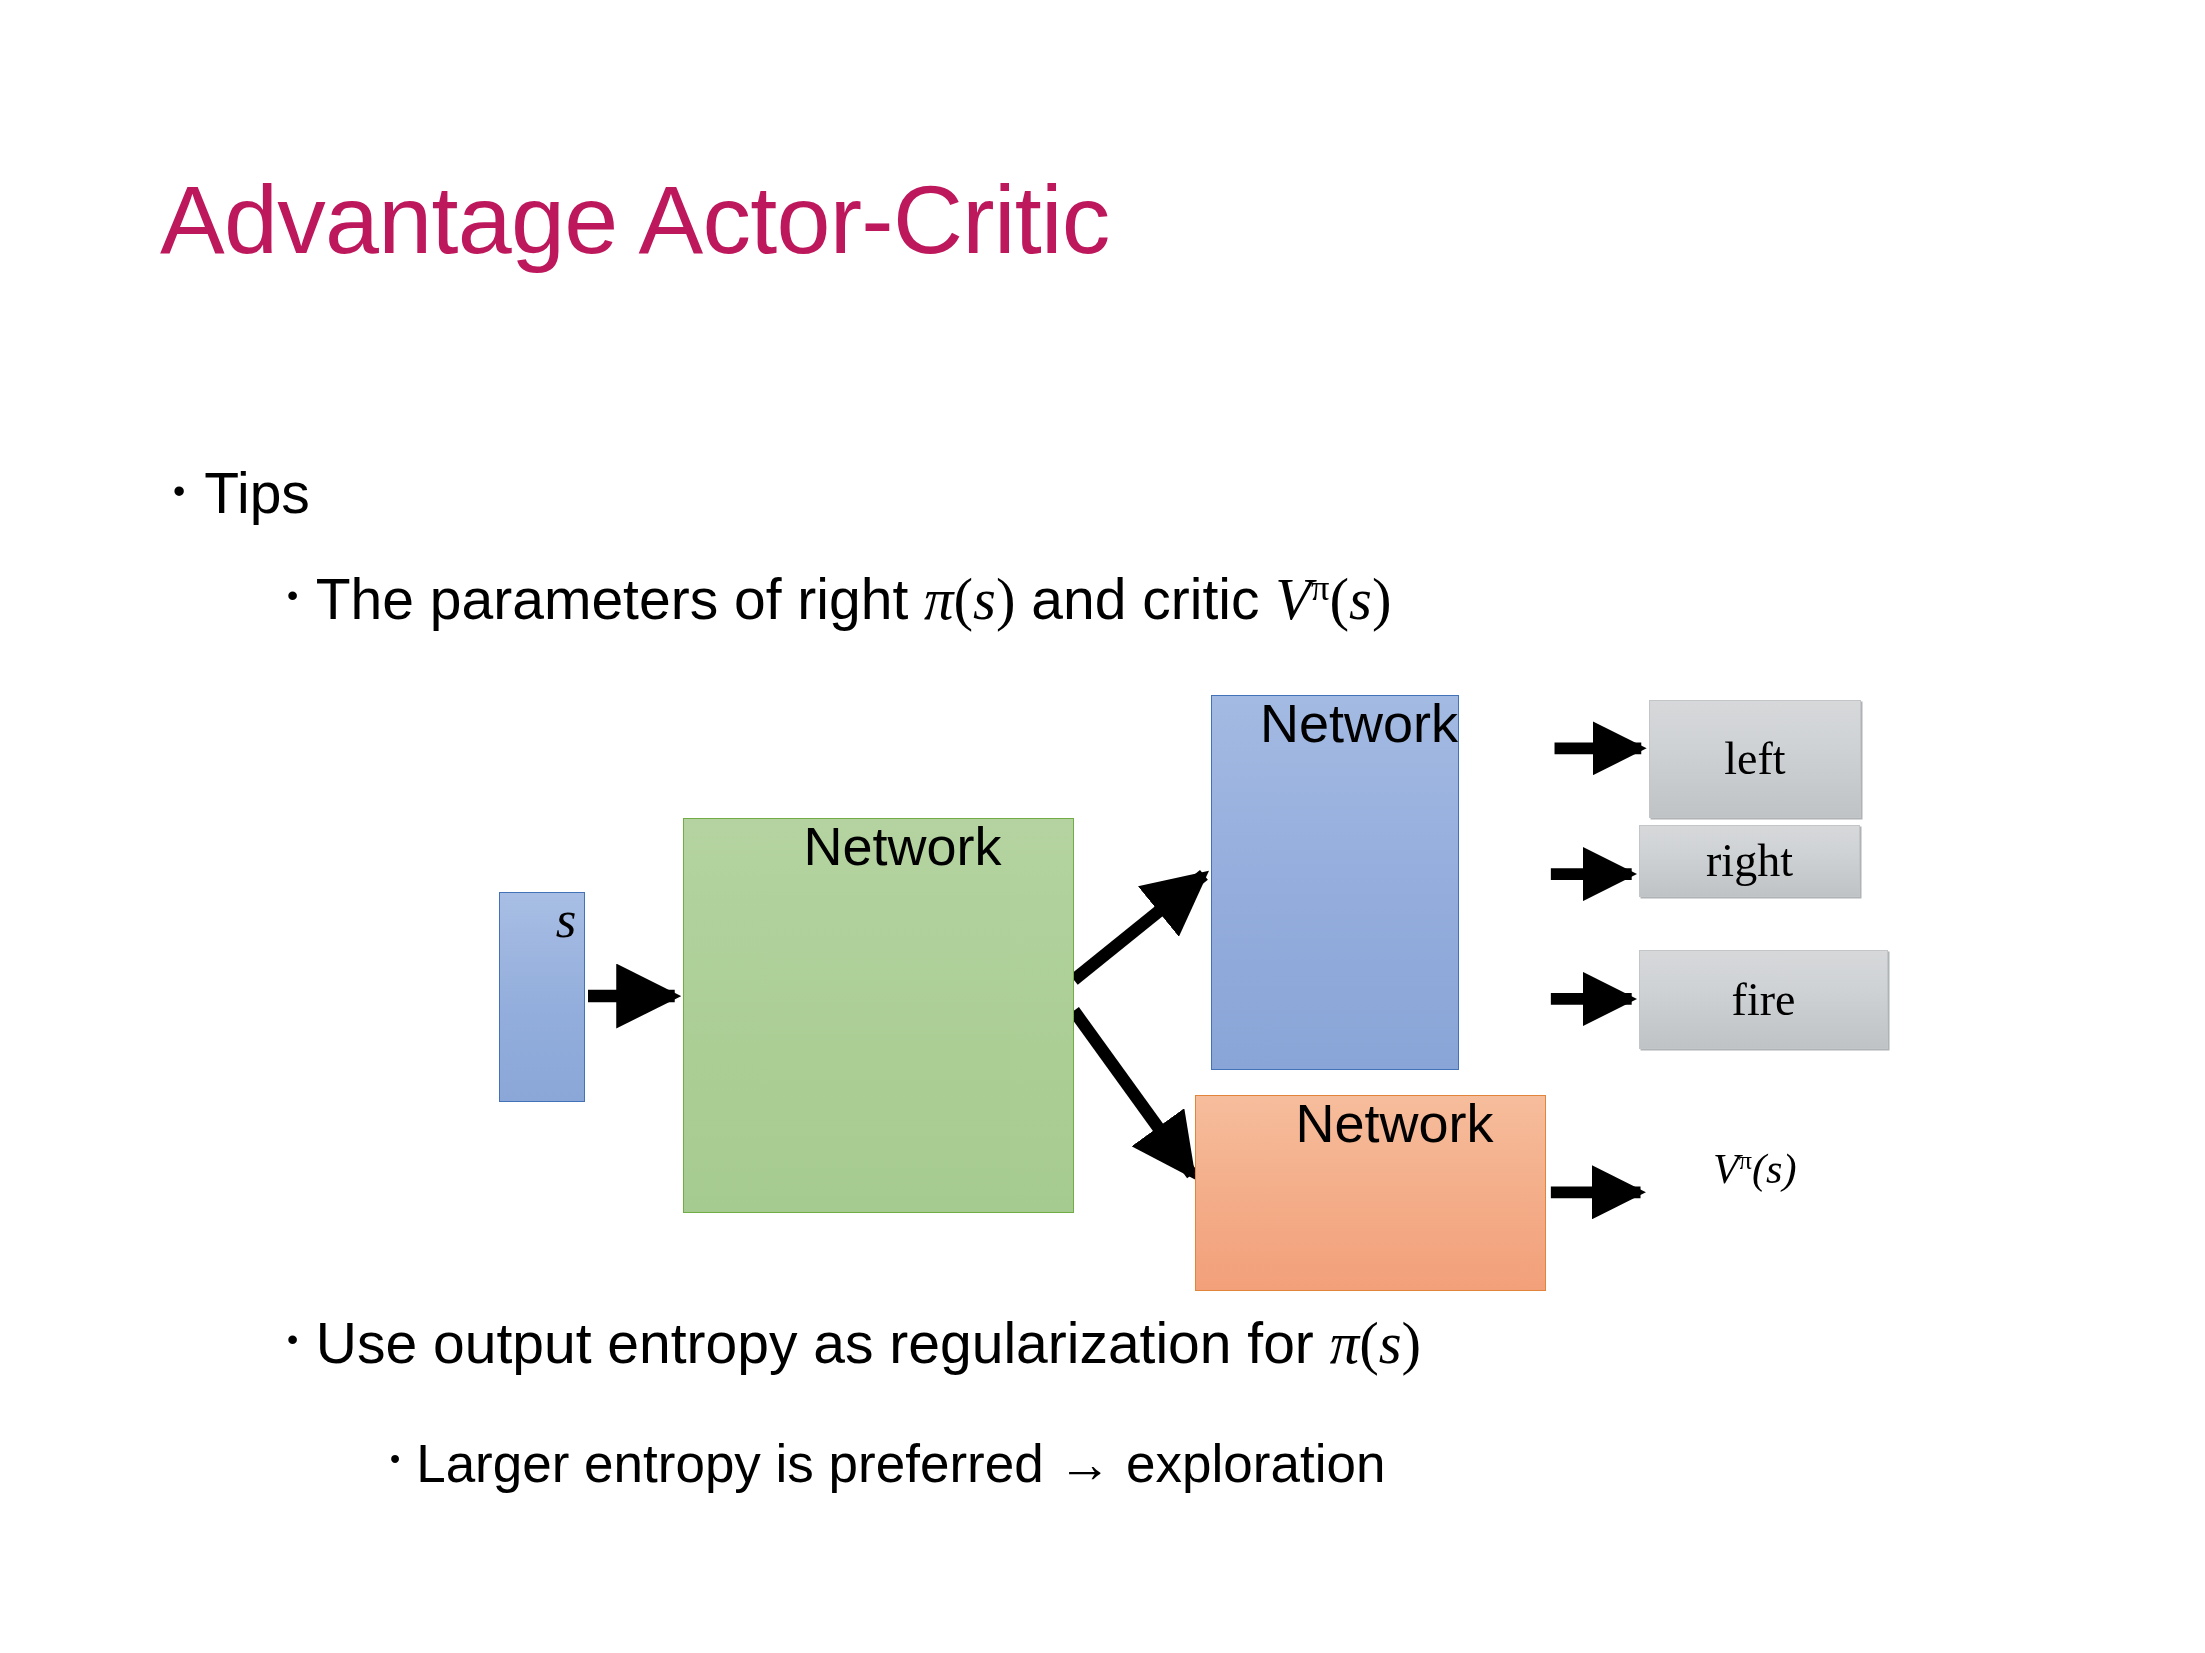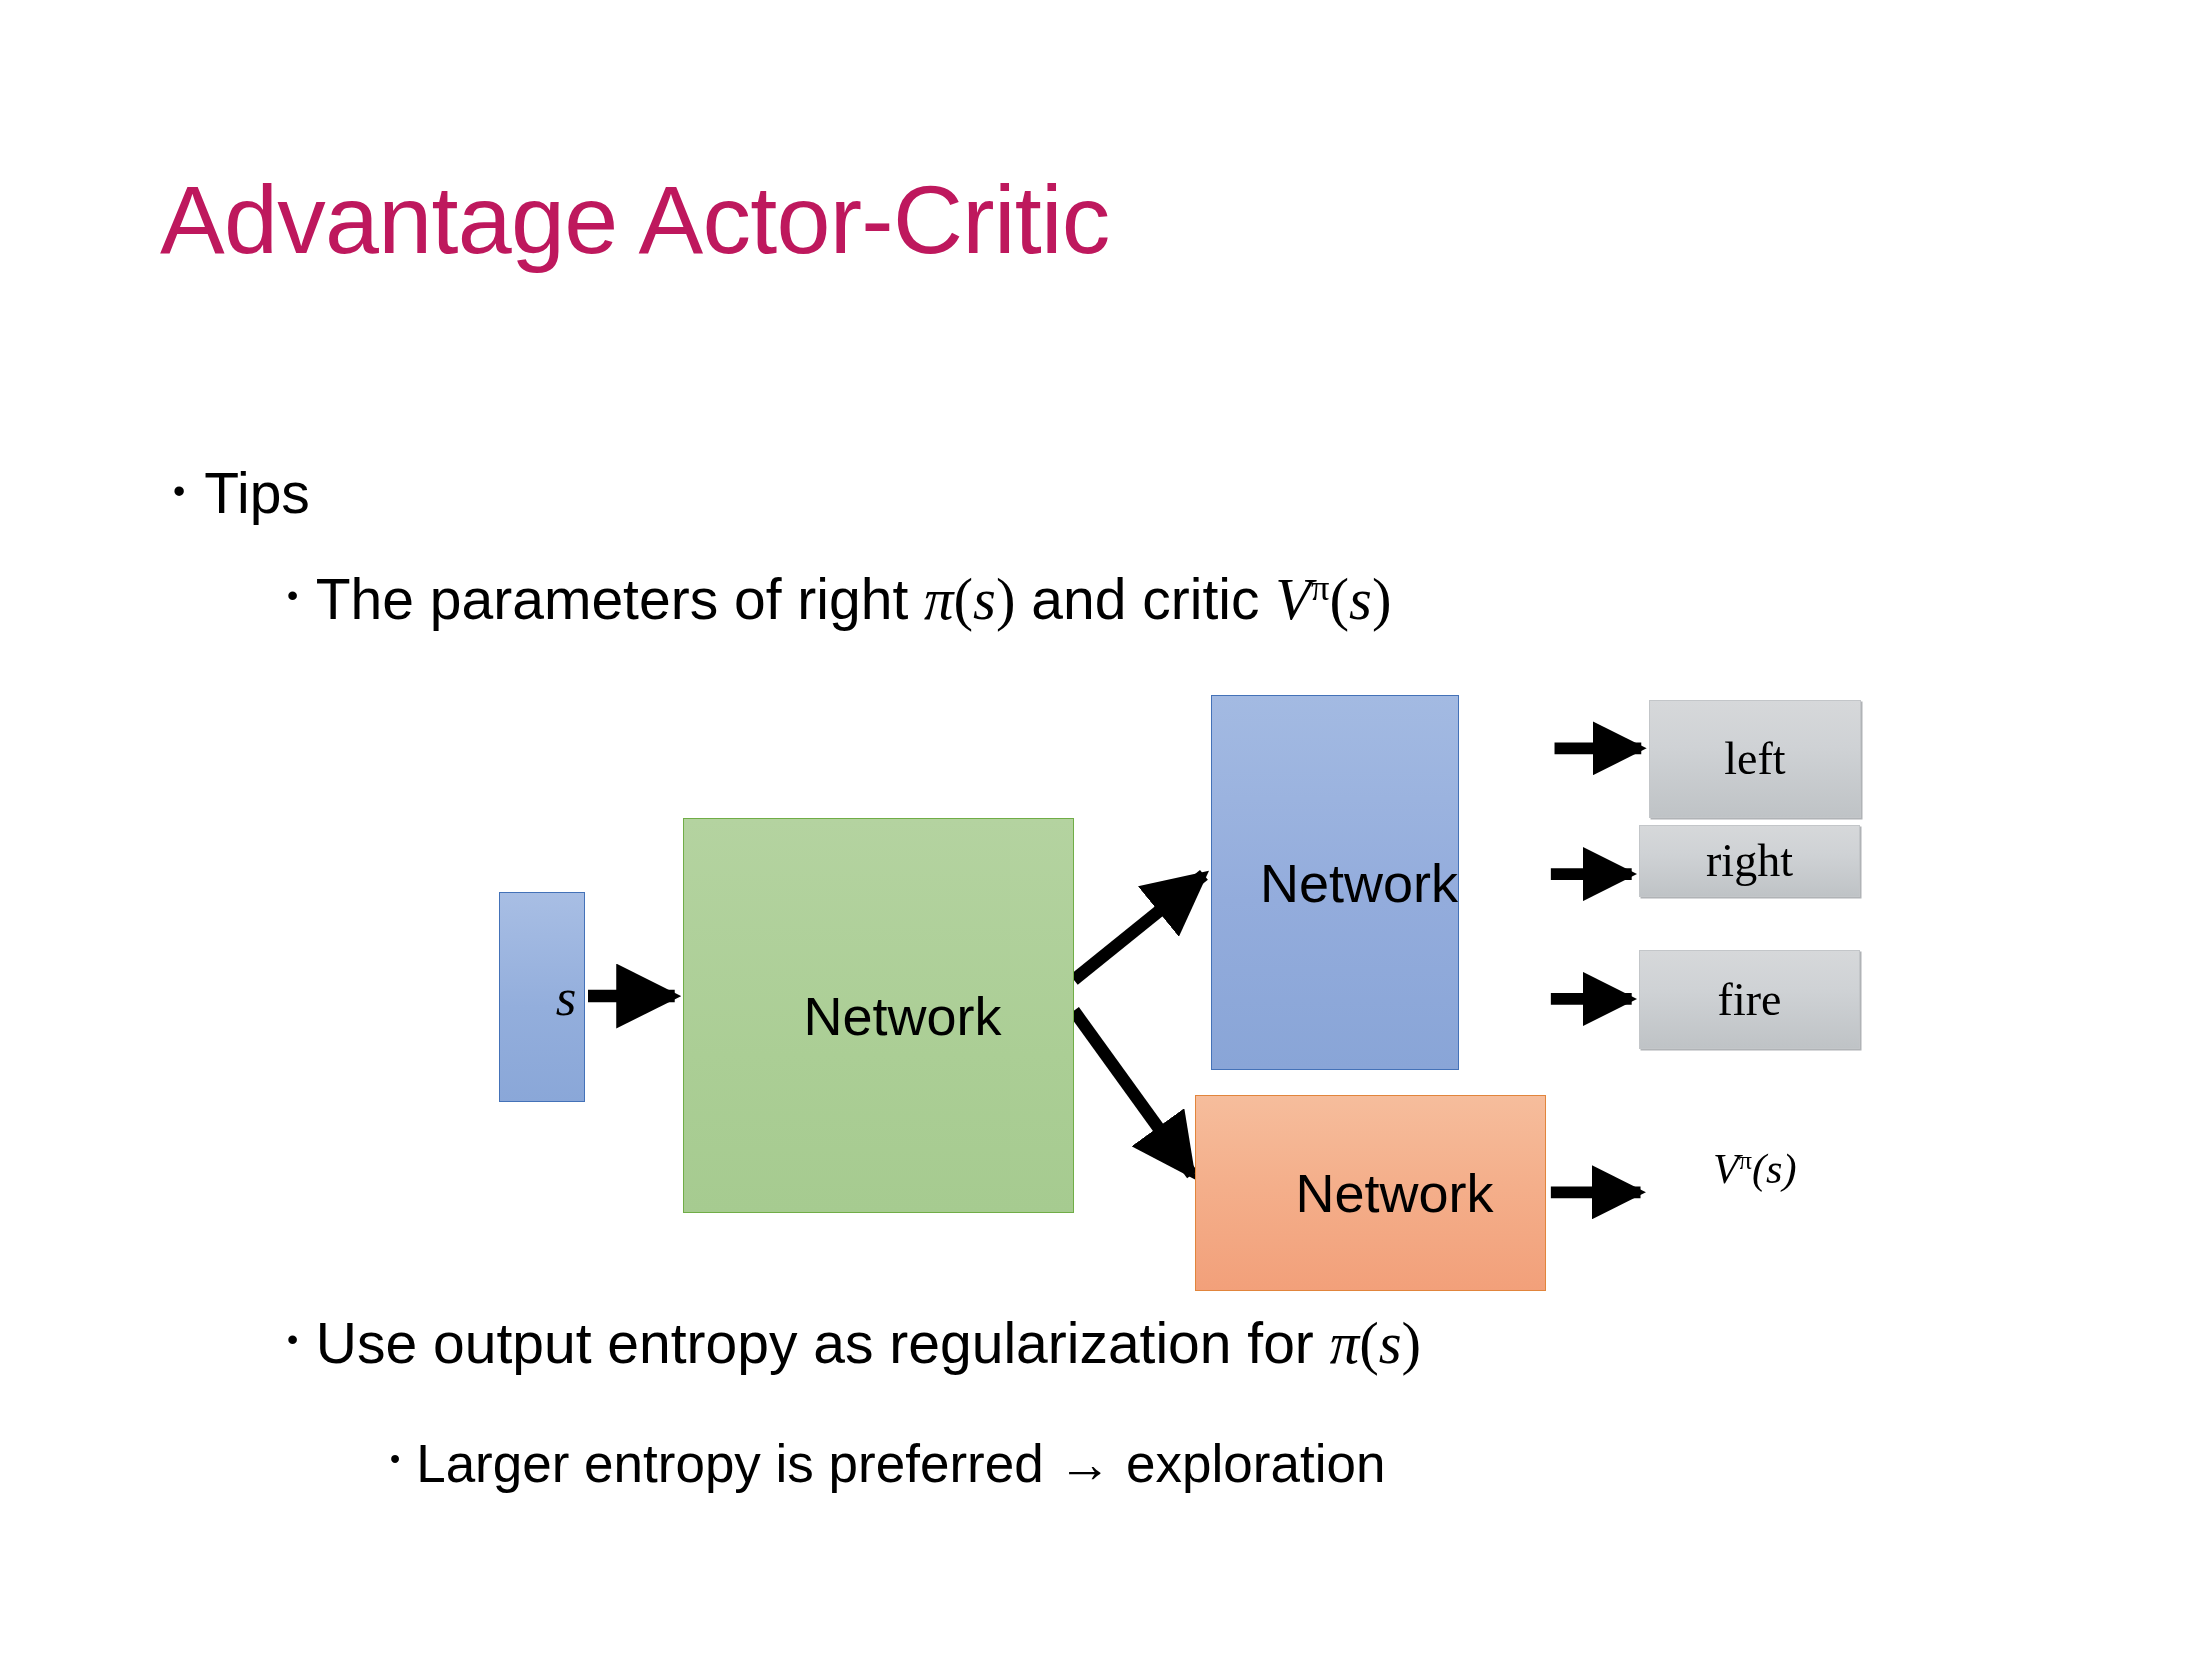--- a/index.html
+++ b/index.html
@@ -121,21 +121,21 @@
     left: 0;
     top: 0;
     width: 2205px;
     height: 1654px;
     pointer-events: none;
   }
   .node {
     position: absolute;
     box-sizing: border-box;
     display: flex;
-    align-items: center;
+    align-items: flex-start;
     justify-content: center;
     pointer-events: auto;
     padding-left: 48px;
   }
   .node .nodelabel {
     font-family: "Liberation Sans", sans-serif;
     font-size: 54px;
     color: #000000;
     line-height: 1;
   }
@@ -198,21 +198,21 @@
     pointer-events: auto;
   }
   .action-box .actionlabel {
     font-family: "Liberation Serif", "DejaVu Serif", serif;
     font-size: 46px;
     color: #000000;
     line-height: 1;
   }
   #action-left  { left: 1649px; top: 700px;  width: 212px; height: 118px; }
   #action-right { left: 1639px; top: 825px; width: 221px; height: 72px; }
-  #action-fire  { left: 1639px; top: 950px; width: 221px; height: 99px; }
+  #action-fire  { left: 1639px; top: 950px; width: 249px; height: 99px; }
 
   
   #critic-output {
     position: absolute;
     left: 1713px;
     top: 1148px;
     font-size: 41px;
     line-height: 1;
     pointer-events: auto;
   }

